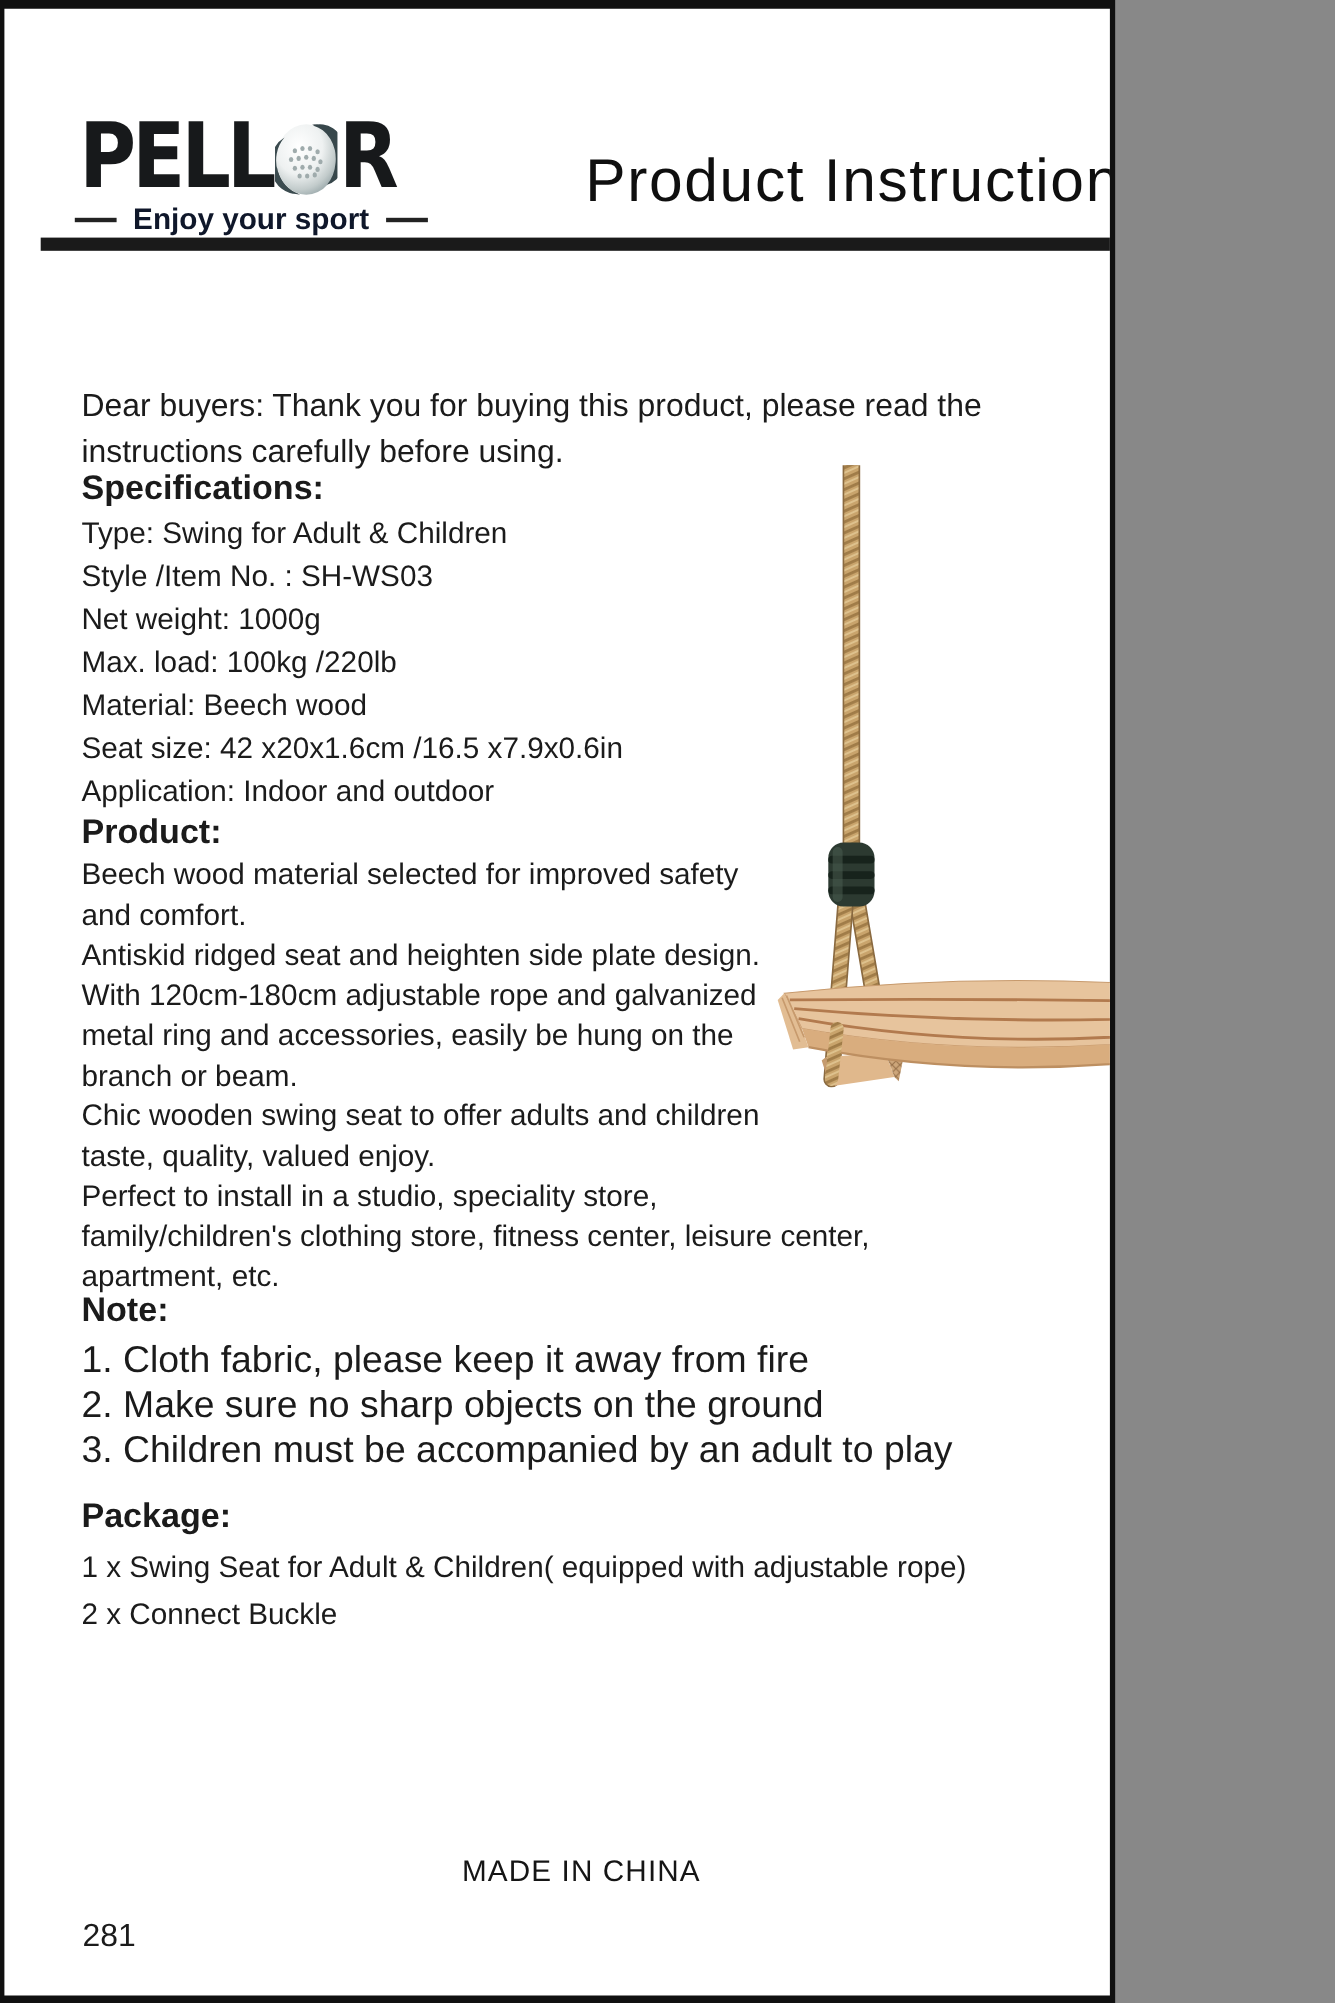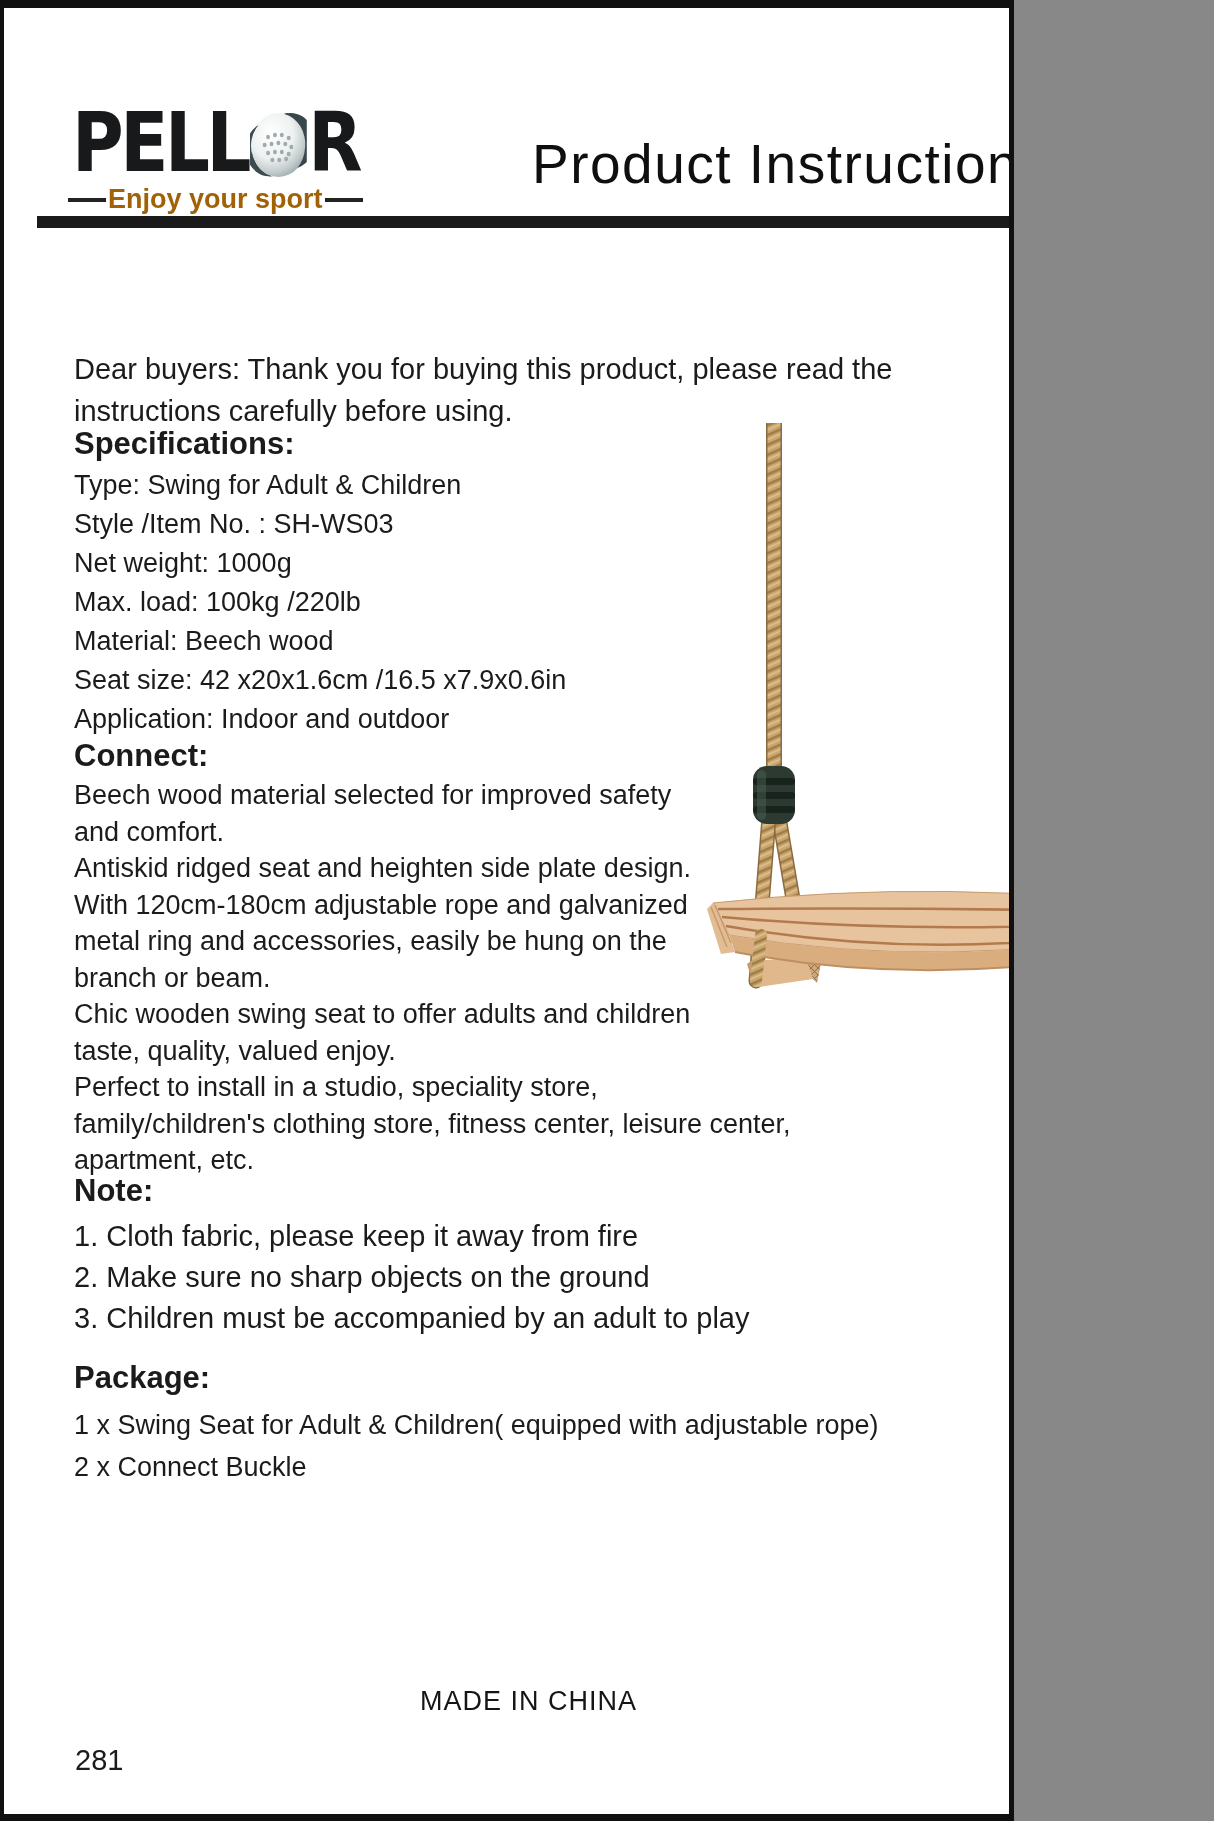--- a/index.html
+++ b/index.html
@@ -20,41 +20,41 @@
     font-family: "DejaVu Sans", sans-serif;
     font-weight: bold; font-size: 82px; line-height: 1;
     letter-spacing: -4px; color: #17191b;
     display: flex; align-items: center;
     transform: scaleX(0.86); transform-origin: left center;
     white-space: nowrap;
   }
   .brand-name .ball { margin: 0 2px; transform: translateY(2px); }
   .tagline {
     position: absolute; left: 64px; top: 176px; width: 302px;
-    display: flex; align-items: center; gap: 2px;
-    font-weight: bold; font-size: 27px; color: #a16207;
+    display: flex; align-items: center; gap: 15px;
+    font-weight: bold; font-size: 27px; color: #0f172a;
     white-space: nowrap;
   }
   .tagline .dash { width: 38px; height: 4px; background: #222; flex: 0 0 auto; }
   .page-title {
     position: absolute; left: 528px; top: 124px;
     font-size: 55px; font-weight: 400; letter-spacing: 1.5px;
     color: #0f0f0f; white-space: nowrap;
   }
   .divider { position: absolute; left: 33px; top: 208px; width: 1145px; height: 12px; background: #1a1a1a; }
   
   .txt { position: absolute; white-space: nowrap; }
   .intro { left: 70px; top: 296px; font-size: 29px; line-height: 42px; margin-top: 44px; }
   .h { position: absolute; left: 70px; font-weight: bold; font-size: 31px; white-space: nowrap; }
   .specs-h    { top: 418px; }
   .specs-l    { left: 70px; top: 458px; font-size: 27px; line-height: 39px; }
   .features-h { top: 730px; }
   .features-l { left: 70px; top: 769px; font-size: 27px; line-height: 36.5px; }
   .note-h     { top: 1165px; }
-  .note-l     { left: 70px; top: 1208px; font-size: 29px; line-height: 41px; }
+  .note-l     { left: 70px; top: 1208px; font-size: 34px; line-height: 41px; }
   .package-h  { top: 1352px; }
   .package-l  { left: 70px; top: 1396px; font-size: 27px; line-height: 42px; }
   .made-in { position: absolute; left: 0; top: 1678px; width: 100%; text-align: center;
              font-size: 27px; letter-spacing: 1px; color: #151515; padding-left: 44px; }
   .page-number { position: absolute; left: 71px; top: 1736px; font-size: 29px; color: #1b1b1b; }
   
   .photo { position: absolute; left: 695px; top: 407px; width: 495px; height: 585px; }
 </style>
 </head>
 <body>
@@ -117,21 +117,21 @@
   <div class="txt specs-l">
     <div>Type: Swing for Adult &amp; Children</div>
     <div>Style /Item No. : SH-WS03</div>
     <div>Net weight: 1000g</div>
     <div>Max. load: 100kg /220lb</div>
     <div>Material: Beech wood</div>
     <div>Seat size: 42 x20x1.6cm /16.5 x7.9x0.6in</div>
     <div>Application: Indoor and outdoor</div>
   </div>
 
-  <div class="h features-h">Connect:</div>
+  <div class="h features-h">Product:</div>
   <div class="txt features-l">
     <div>Beech wood material selected for improved safety</div>
     <div>and comfort.</div>
     <div>Antiskid ridged seat and heighten side plate design.</div>
     <div>With 120cm-180cm adjustable rope and galvanized</div>
     <div>metal ring and accessories, easily be hung on the</div>
     <div>branch or beam.</div>
     <div>Chic wooden swing seat to offer adults and children</div>
     <div>taste, quality, valued enjoy.</div>
     <div>Perfect to install in a studio, speciality store,</div>

